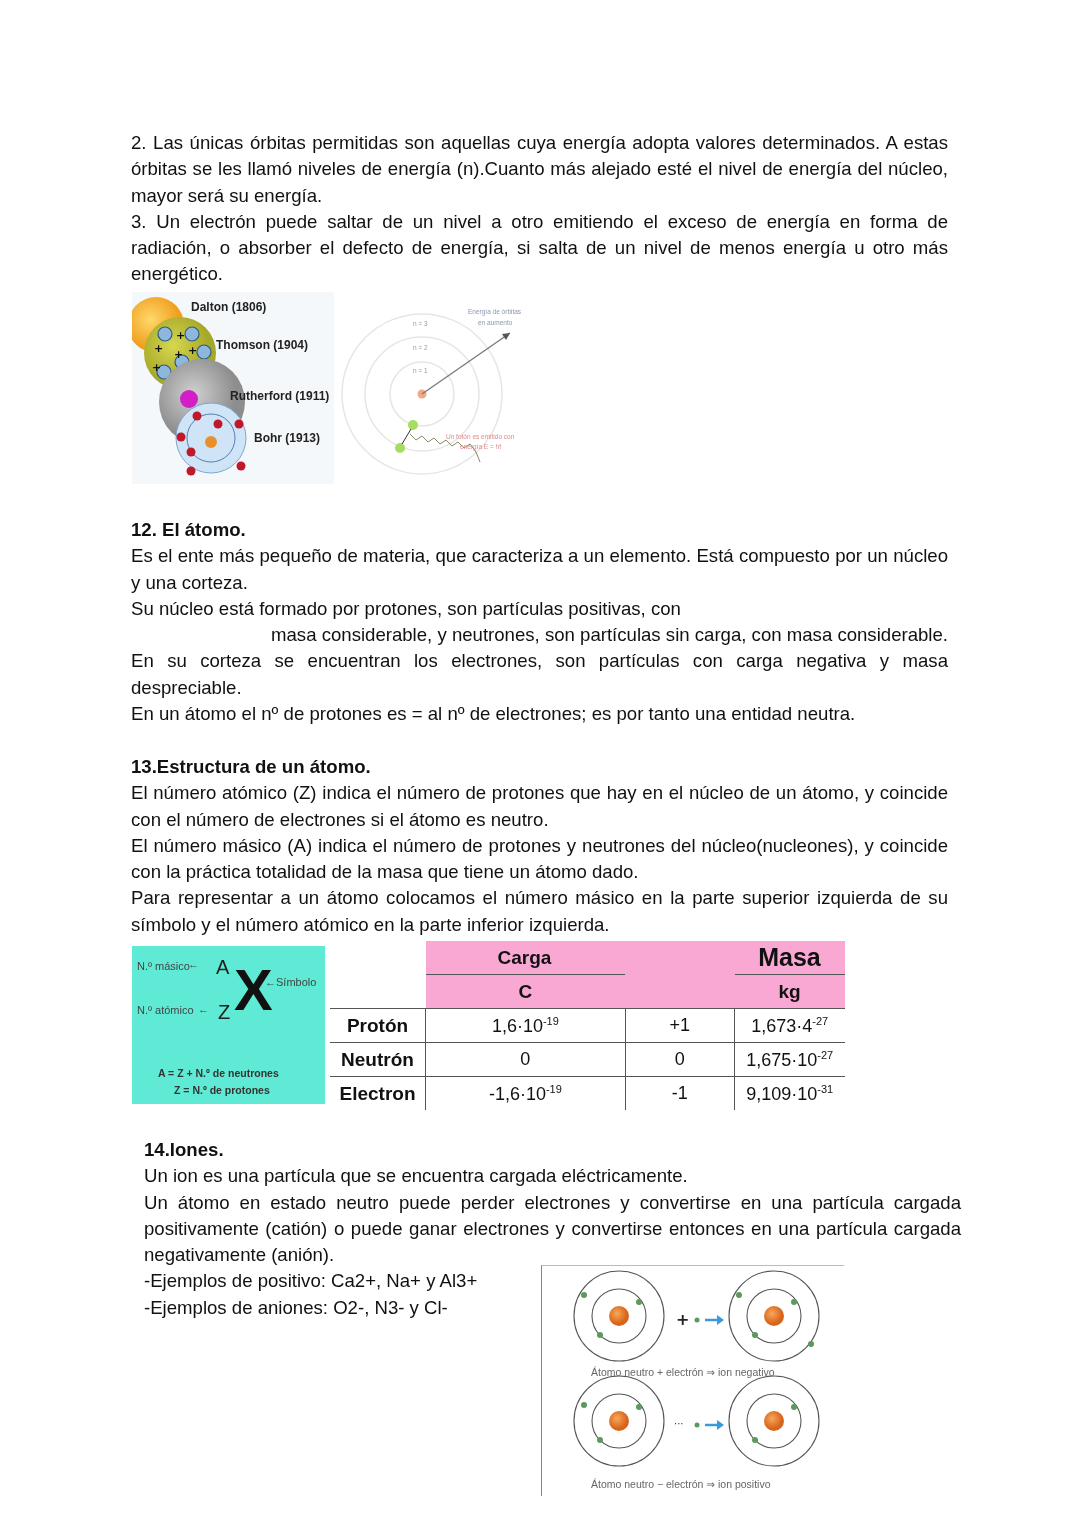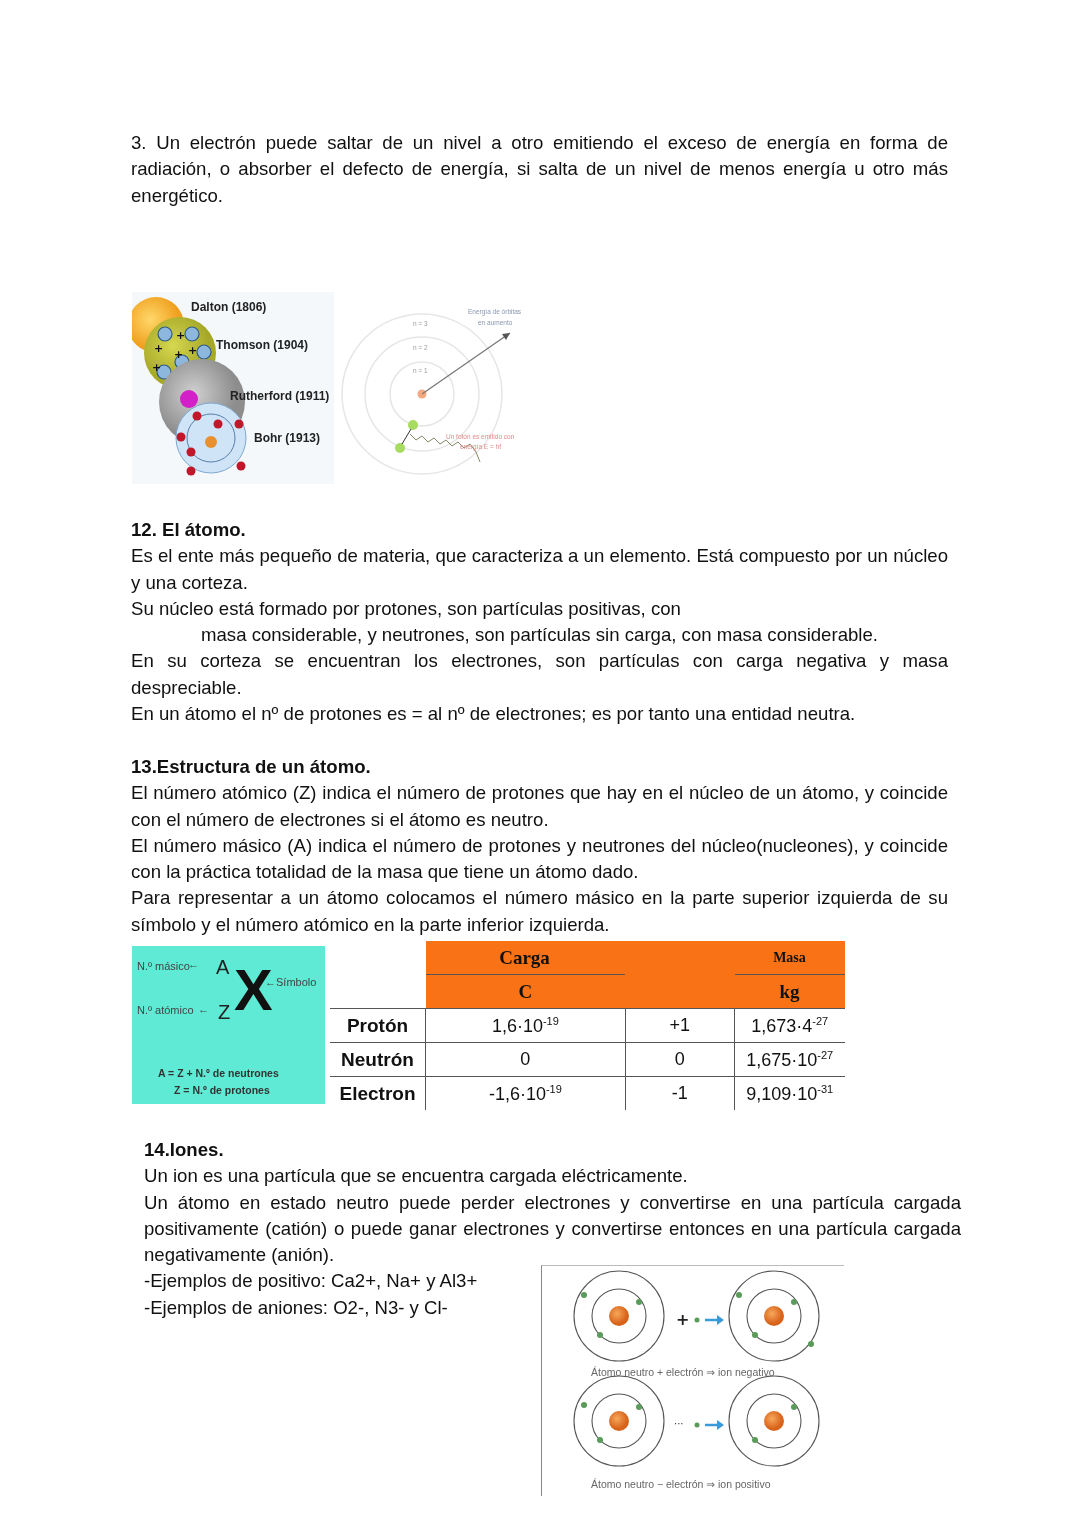--- a/index.html
+++ b/index.html
@@ -11,32 +11,33 @@
   .heading { font-weight: bold; }
   .abs { position: absolute; }
   
   .fig-models { left: 132px; top: 292px; width: 202px; height: 192px; background: #f4f8fb; }
   .fig-bohr { left: 338px; top: 296px; width: 215px; height: 196px; }
   
   .fig-notation { left: 132px; top: 946px; width: 193px; height: 158px; background: #5eead4; }
   
   .tbl { left: 330px; top: 941px; border-collapse: collapse; font-size: 18px; }
   .tbl td { padding: 0; height: 33px; text-align: center; }
-  .tbl .yel { background: #f97316; font-family: Liberation Serif, serif; }
+  .tbl .yel { background: #f9a8d4; }
   .tbl .rowlab { font-weight: bold; width: 95px; font-size: 19px; }
   .tbl .bt { border-top: 1.5px solid #555; }
   .tbl .bl { border-left: 1.5px solid #555; text-align: center; }
   sup { font-size: 11px; vertical-align: 7px; }
   .fig-ions { left: 541px; top: 1265px; width: 302px; height: 230px; border-left: 1.5px solid #888; border-top: 1.5px solid #bbb; background: #fff; }
   .cap { font-size: 10.5px; fill: #666; font-family: "Liberation Sans", sans-serif; }
 </style>
 </head>
 <body>
 
 <div class="para" style="top:130px;">
+  <p>2. Las únicas órbitas permitidas son aquellas cuya energía adopta valores determinados. A estas órbitas se les llamó niveles de energía (n).Cuanto más alejado esté el nivel de energía del núcleo, mayor será su energía.</p>
   <p>3. Un electrón puede saltar de un nivel a otro emitiendo el exceso de energía en forma de radiación, o absorber el defecto de energía, si salta de un nivel de menos energía u otro más energético.</p>
 </div>
 
 <div class="abs fig-models">
   <svg width="202" height="192">
     <defs>
       <radialGradient id="gDal" cx="40%" cy="40%">
           <stop offset="0" stop-color="#ffd86a"></stop>
           <stop offset="1" stop-color="#f0a020"></stop>
         </radialGradient>
@@ -111,21 +112,21 @@
       <text x="108" y="143" fill="#e08a8a">Un fotón es emitido con</text>
       <text x="122" y="153" fill="#e08a8a">energía E = hf</text>
     </g>
   </svg>
 </div>
 
 <div class="para" style="top:517px;">
   <p class="heading">12. El átomo.</p>
   <p>Es el ente más pequeño de materia, que caracteriza a un elemento. Está compuesto por un núcleo y una corteza.</p>
   <p style="text-align:left">Su núcleo está formado por protones, son partículas positivas, con</p>
-  <p style="text-align:center">masa considerable, y neutrones, son partículas sin carga, con masa considerable.</p>
+  <p style="text-align:right">masa considerable, y neutrones, son partículas sin carga, con masa considerable.</p>
   <p>En su corteza se encuentran los electrones, son partículas con carga negativa y masa despreciable.</p>
   <p style="text-align:left">En un átomo el nº de protones  es = al nº de electrones; es por tanto una entidad neutra.</p>
 </div>
 
 <div class="para" style="top:754px;">
   <p class="heading">13.Estructura de un átomo.</p>
   <p>El número atómico (Z) indica el número de protones que hay en el núcleo de un átomo, y coincide con el número de electrones si el átomo es neutro.</p>
   <p>El número másico (A) indica el número de protones y neutrones del núcleo(nucleones), y coincide con la práctica totalidad de la masa que tiene un átomo dado.</p>
   <p>Para representar a un átomo colocamos el número másico en la parte superior izquierda de su símbolo y el número atómico en la parte inferior izquierda.</p>
 </div>
@@ -151,21 +152,21 @@
 <table class="abs tbl">
   <tbody>
       <tr>
     <td style="width:95px"></td>
     <td class="yel" colspan="2" style="font-weight:bold;font-size:19px;height:31px;">
       <div style="display:flex;">
         <span style="width:198px;display:inline-block">Carga</span>
         <span style="width:111px;display:inline-block"></span>
       </div>
     </td>
-    <td class="yel" style="font-weight:bold;font-size:14px;width:110px;">Masa</td>
+    <td class="yel" style="font-weight:bold;font-size:25px;width:110px;">Masa</td>
   </tr>
   <tr>
     <td></td>
     <td class="yel" style="width:128px;font-weight:bold;font-size:19px;border-top:1.5px solid #555;">C</td>
     <td class="yel" style="width:70px;"></td>
     <td class="yel" style="font-weight:bold;font-size:19px;border-top:1.5px solid #555;">kg</td>
   </tr>
   <tr>
     <td class="rowlab bt">Protón</td>
     <td class="bt bl"><span>1,6·10</span><sup>-19</sup></td>

